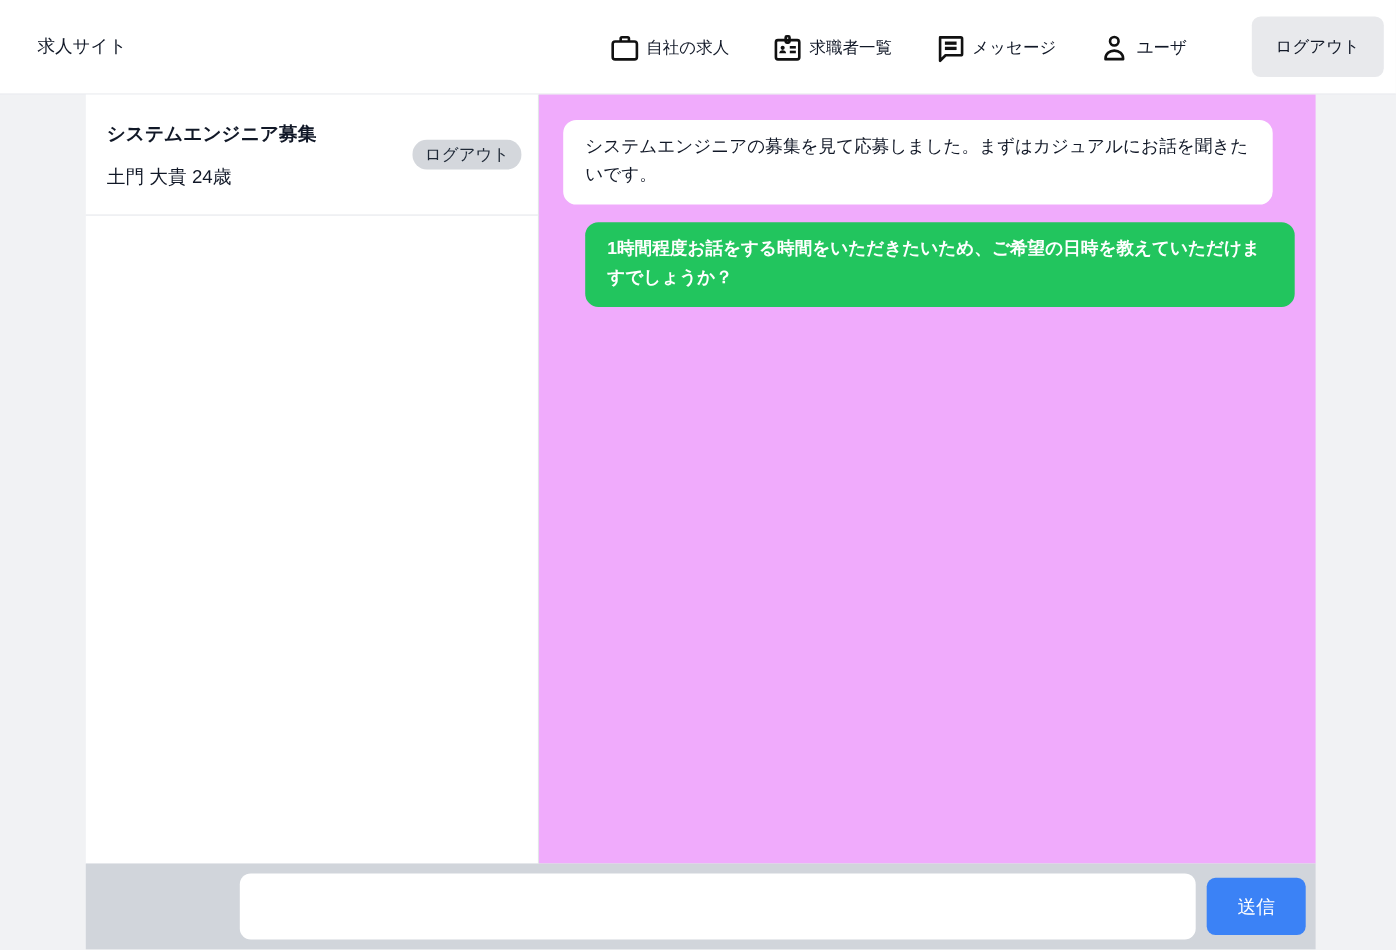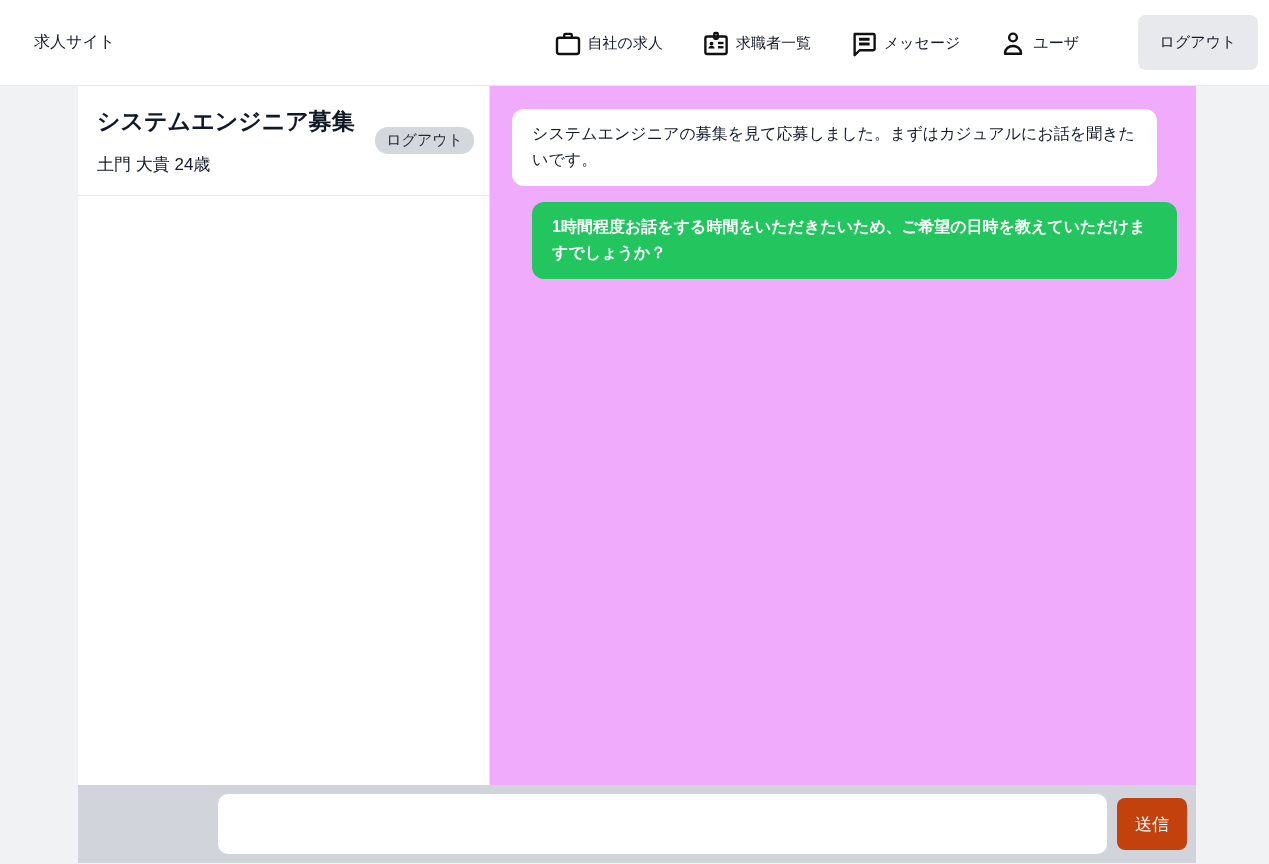--- a/index.html
+++ b/index.html
@@ -40,21 +40,21 @@
   }
   .content-row { flex:1; display:flex; min-height:0; }
 
   
   .left-panel { width:412px; background:#ffffff; border-right:1px solid #e2e4e8; }
   .job-item {
     padding:16px 15px 16px 19px; height:110px;
     display:flex; align-items:center; justify-content:space-between;
     border-bottom:1px solid #e5e7eb; cursor:pointer;
   }
-  .job-title { font-size:23px; font-weight:700; margin-bottom:16px; }
+  .job-title { font-size:17px; font-weight:700; margin-bottom:16px; }
   .job-sub { font-size:17px; color:#111827; }
   .status-badge {
     background:#d4d7dc; color:#1f2937; font-size:15px;
     padding:4px 11px; border-radius:13px; white-space:nowrap;
   }
 
   
   .chat-area { flex:1; background:#f0abfc; padding:23px 19px 0 22px; overflow:hidden; }
   .msg-row { display:flex; margin-bottom:16px; }
   .msg-row.right { justify-content:flex-end; }
@@ -69,22 +69,22 @@
   .composer {
     height:78px; background:#d1d5db;
     display:flex; align-items:center; padding-right:9px;
   }
   .composer-input {
     margin-left:140px; flex:1; height:60px;
     border:none; border-radius:10px; background:#ffffff;
     padding:0 16px; font-size:16px; font-family:inherit; outline:none;
   }
   .send-btn {
-    width:70px; height:52px; margin-left:10px;
-    background:#c2410c; border:none; border-radius:8px;
+    width:90px; height:52px; margin-left:10px;
+    background:#3b82f6; border:none; border-radius:8px;
     color:#ffffff; font-size:17px; cursor:pointer; font-family:inherit;
   }
 </style>
 </head>
 <body>
 
 <div class="header">
   <div class="logo">求人サイト</div>
 
   <div class="nav">

